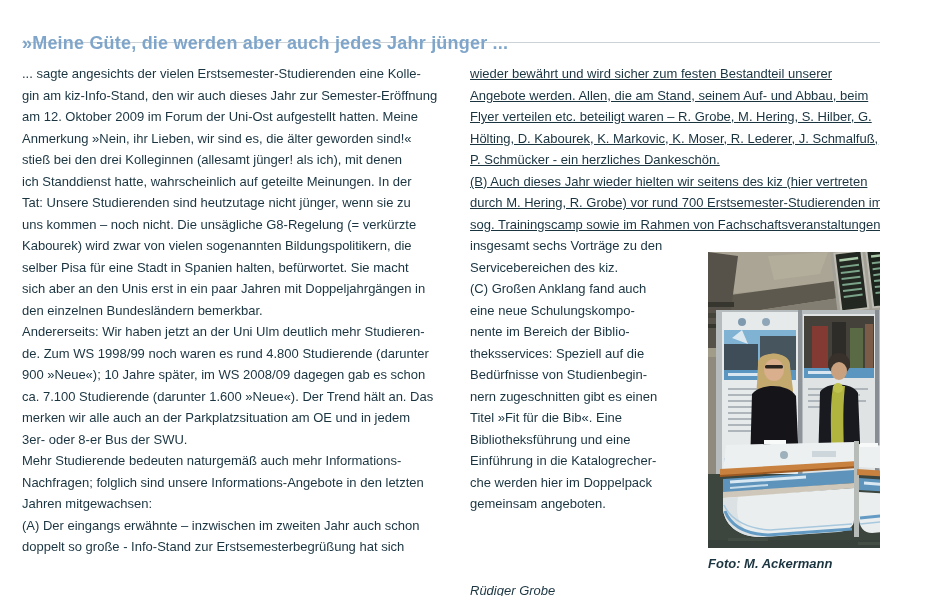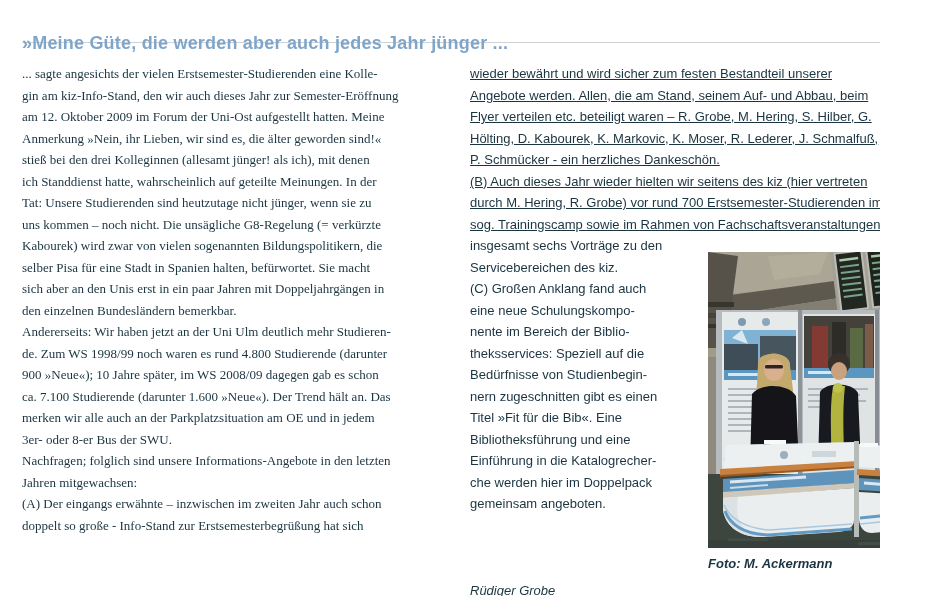--- a/index.html
+++ b/index.html
@@ -12,21 +12,21 @@
     position:absolute;left:22px;top:21px;z-index:2;
     font-size:18px;font-weight:bold;letter-spacing:0.2px;
     color:var(--color-title,#7fa6ca);white-space:nowrap;
   }
   .rule{
     position:absolute;left:22px;top:42px;width:909px;height:1px;z-index:1;
     background:var(--color-rule,#cdd2d6);
   }
   .col{position:absolute;font-size:13px;line-height:21.5px;}
   .col .line{white-space:nowrap;}
-  .left-col{left:22px;top:63px;width:440px;font-family:Liberation Serif, serif;}
+  .left-col{left:22px;top:63px;width:440px;}
   .right-col-full{left:470px;top:63px;width:466px;text-decoration:underline;}
   .right-col-narrow{left:470px;top:235px;width:236px;}
   .signature{
     position:absolute;left:470px;top:536px;font-size:13px;line-height:21.5px;
     font-style:italic;white-space:nowrap;margin-top:44px;
   }
   .photo{
     position:absolute;left:708px;top:252px;width:222px;height:296px;
     overflow:hidden;background:#8f8a7d;
   }
@@ -56,20 +56,21 @@
       <div class="line">Kabourek) wird zwar von vielen sogenannten Bildungspolitikern, die</div>
       <div class="line">selber Pisa für eine Stadt in Spanien halten, befürwortet. Sie macht</div>
       <div class="line">sich aber an den Unis erst in ein paar Jahren mit Doppeljahrgängen in</div>
       <div class="line">den einzelnen Bundesländern bemerkbar.</div>
       <div class="line">Andererseits: Wir haben jetzt an der Uni Ulm deutlich mehr Studieren-</div>
       <div class="line">de. Zum WS 1998/99 noch waren es rund 4.800 Studierende (darunter</div>
       <div class="line">900 »Neue«); 10 Jahre später, im  WS 2008/09 dagegen gab es schon</div>
       <div class="line">ca. 7.100 Studierende (darunter 1.600 »Neue«). Der Trend hält an. Das</div>
       <div class="line">merken wir alle auch an der Parkplatzsituation am OE und in jedem</div>
       <div class="line">3er- oder 8-er Bus der SWU.</div>
+      <div class="line">Mehr Studierende bedeuten naturgemäß auch mehr Informations-</div>
       <div class="line">Nachfragen; folglich sind unsere Informations-Angebote in den letzten</div>
       <div class="line">Jahren mitgewachsen:</div>
       <div class="line">(A) Der eingangs erwähnte – inzwischen im zweiten Jahr auch schon</div>
       <div class="line">doppelt so große -  Info-Stand zur Erstsemesterbegrüßung hat sich</div>
     </div>
 
   <div class="col right-col-full">
       <div class="line">wieder bewährt und wird sicher zum festen Bestandteil unserer</div>
       <div class="line">Angebote werden. Allen, die am Stand, seinem Auf- und Abbau, beim</div>
       <div class="line">Flyer verteilen etc. beteiligt waren – R. Grobe, M. Hering, S. Hilber, G.</div>

